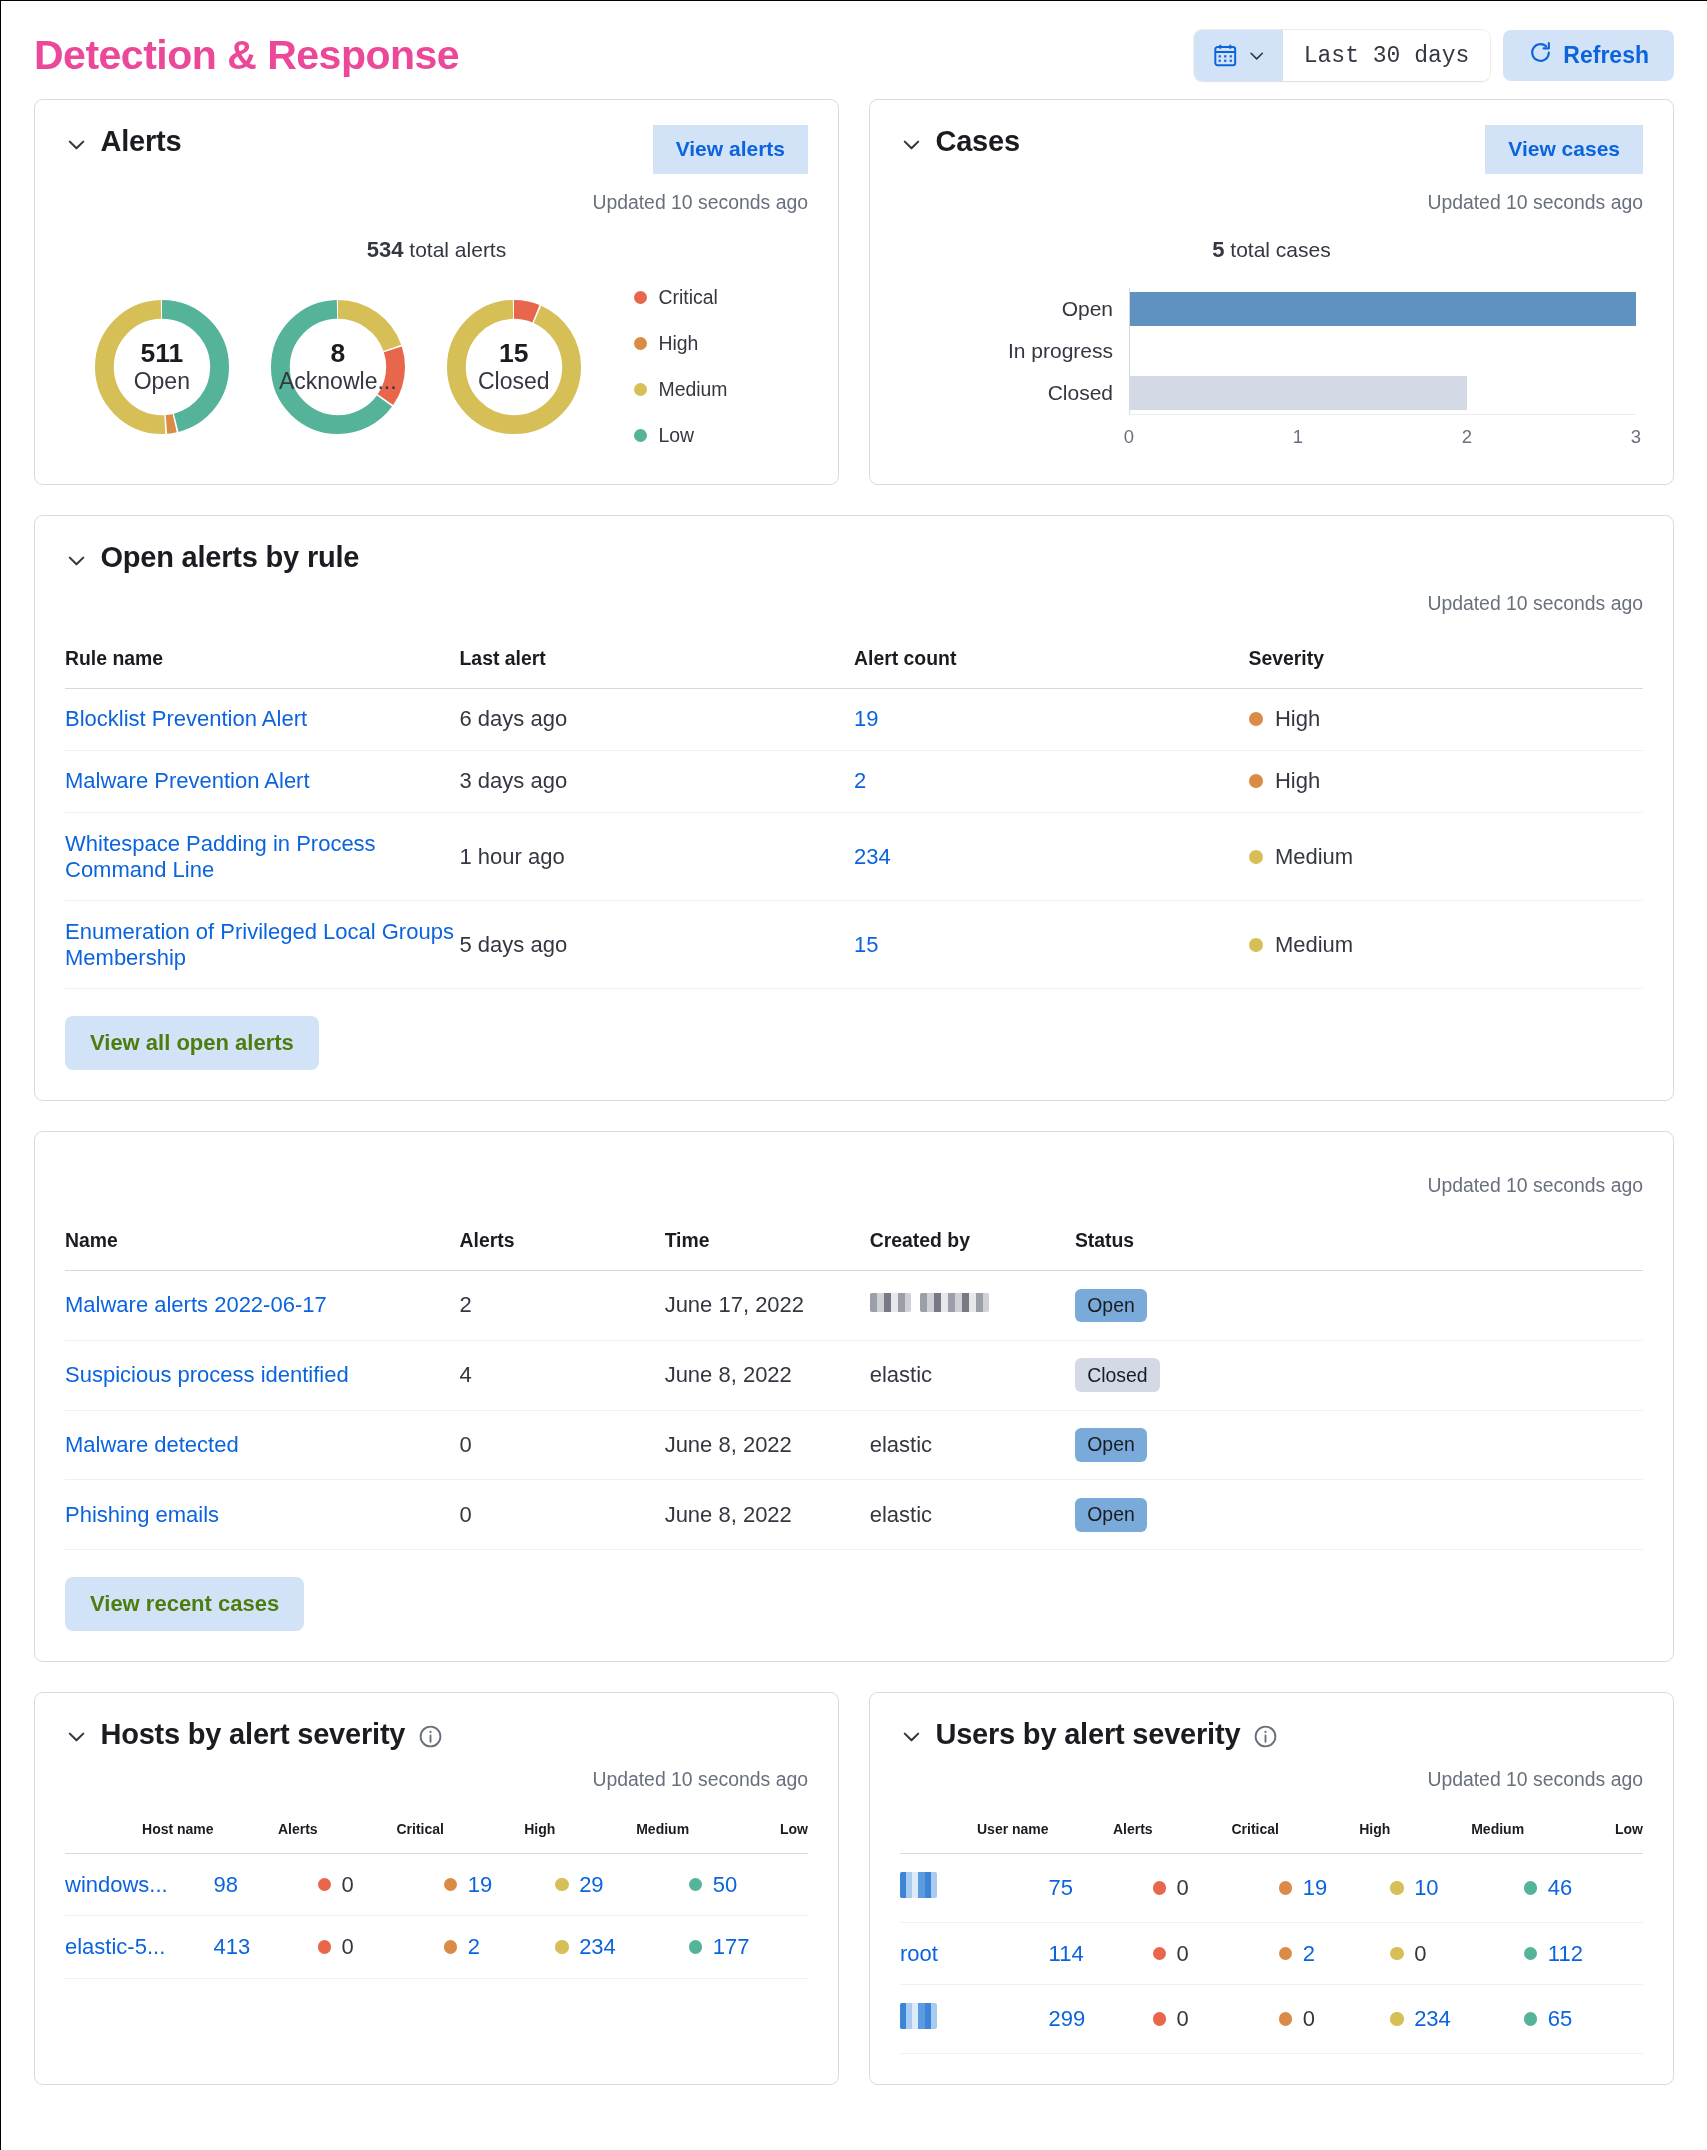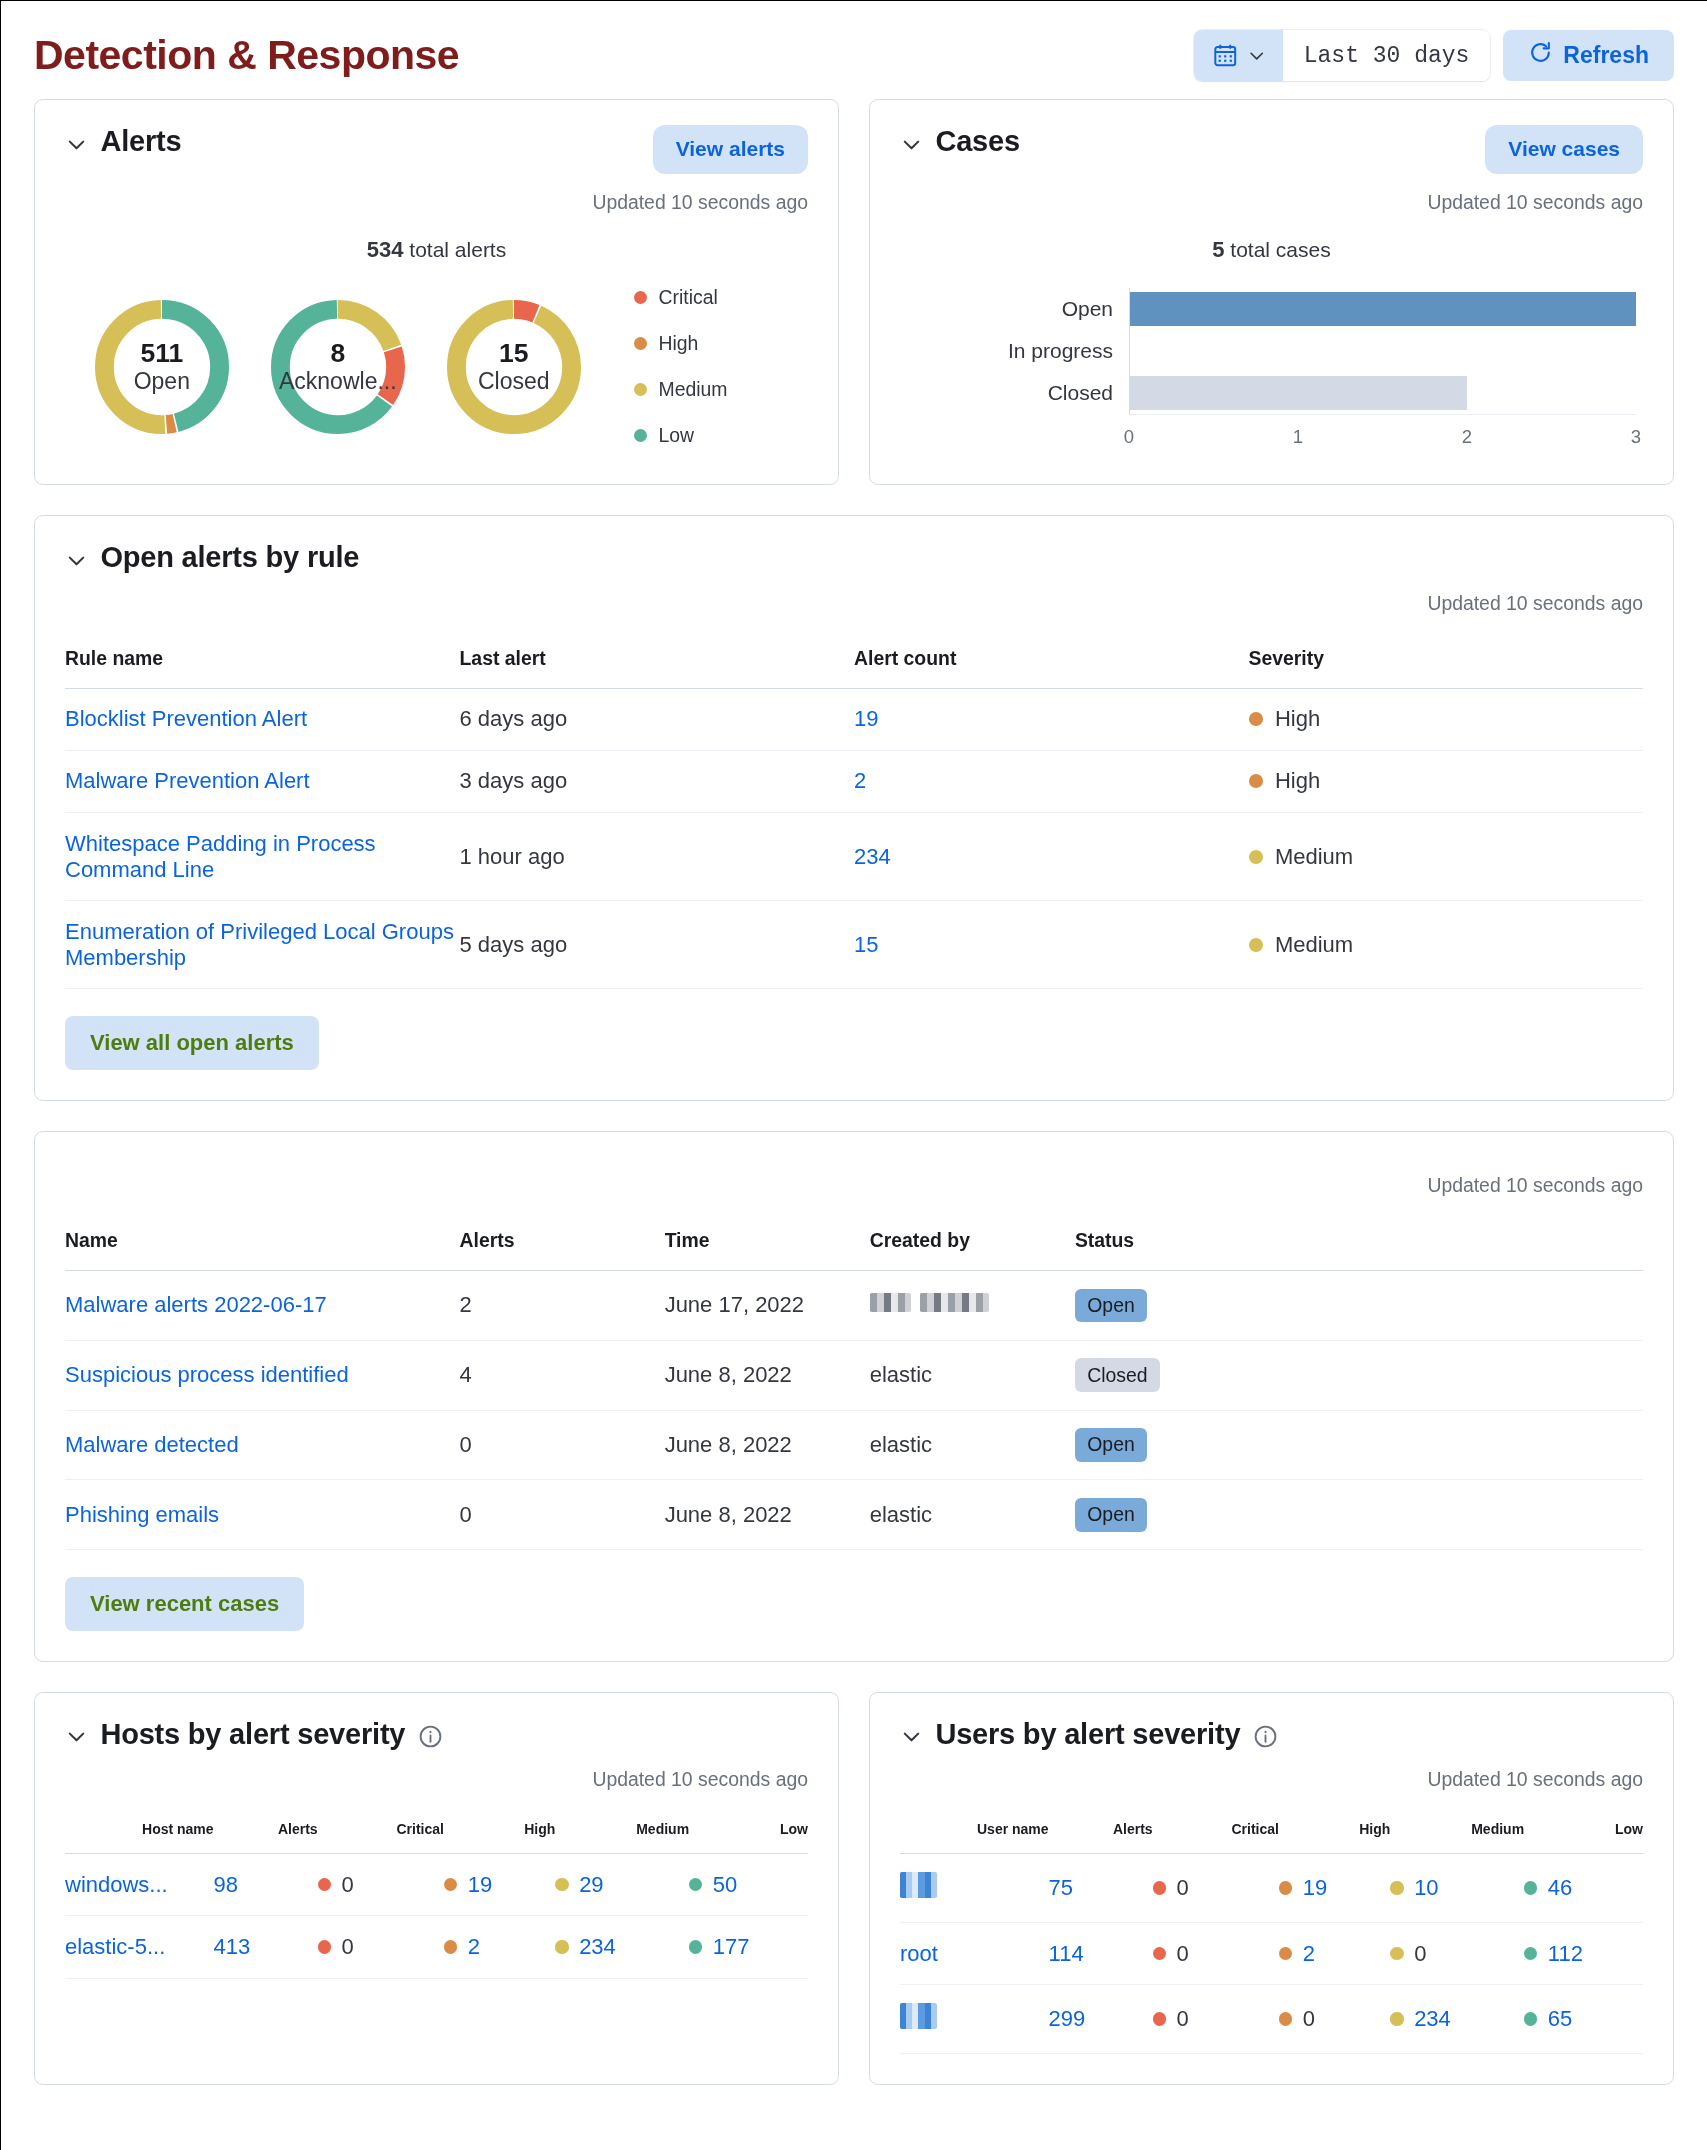--- a/index.html
+++ b/index.html
@@ -33,21 +33,21 @@
     display: flex;
     align-items: center;
     justify-content: space-between;
     height: 99px;
     padding-top: 12.4px;
   }
   .page-title {
     font-size: 41px;
     font-weight: 700;
     letter-spacing: -0.5px;
-    color: #7f1d1d;
+    color: #ec4899;
   }
   .header-controls { display: flex; align-items: center; gap: 12.4px; }
   .date-picker {
     display: flex; align-items: center;
     border-radius: 8px;
     overflow: hidden;
     background: #FFFFFF;
     box-shadow: 0 0 0 0.9px rgba(0,0,0,0.06), 0 0.9px 1.8px rgba(0,0,0,0.07);
     height: 51px;
   }
@@ -105,21 +105,21 @@
     color: #1a1c21;
     letter-spacing: -0.2px;
   }
   .info-icon { display: inline-flex; padding-top: 5.3px; }
   .panel-action {
     background: #D3E3F7;
     color: #0B64DD;
     font-size: 21px;
     font-weight: 600;
     border: none;
-    border-radius: 12px;
+    border-radius: 0;
     padding: 12.4px 23px;
     cursor: pointer;
     font-family: inherit;
     white-space: nowrap;
   }
   .updated {
     font-size: 19.4px;
     color: #69707D;
     margin-top: 17.6px;
     text-align: right;

